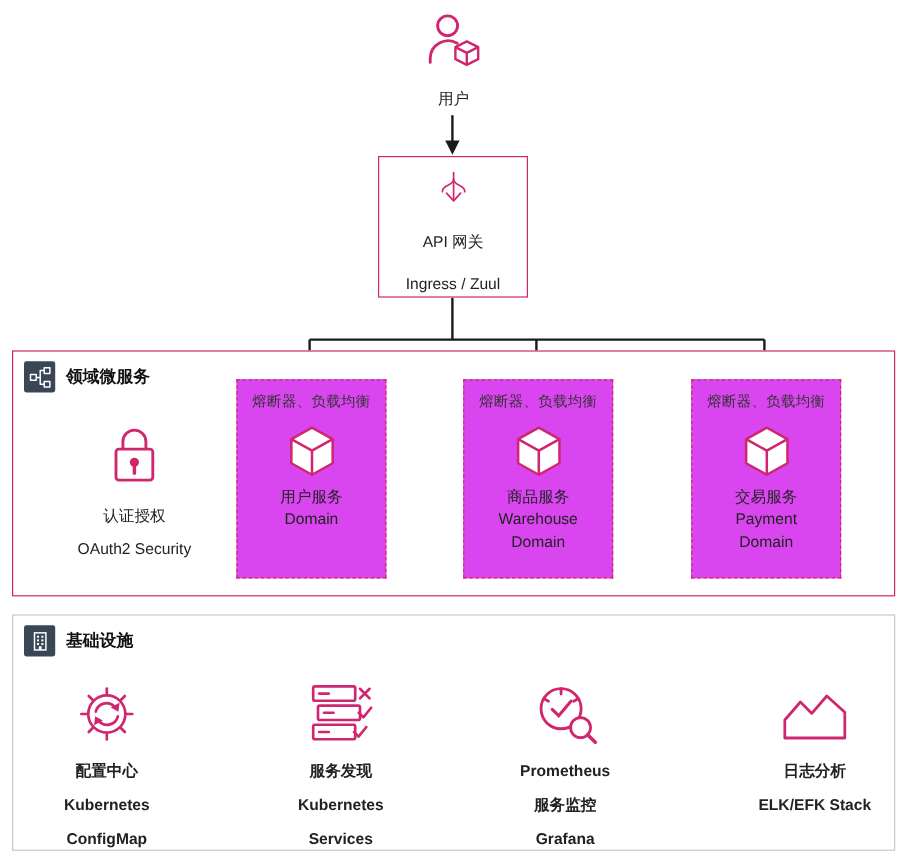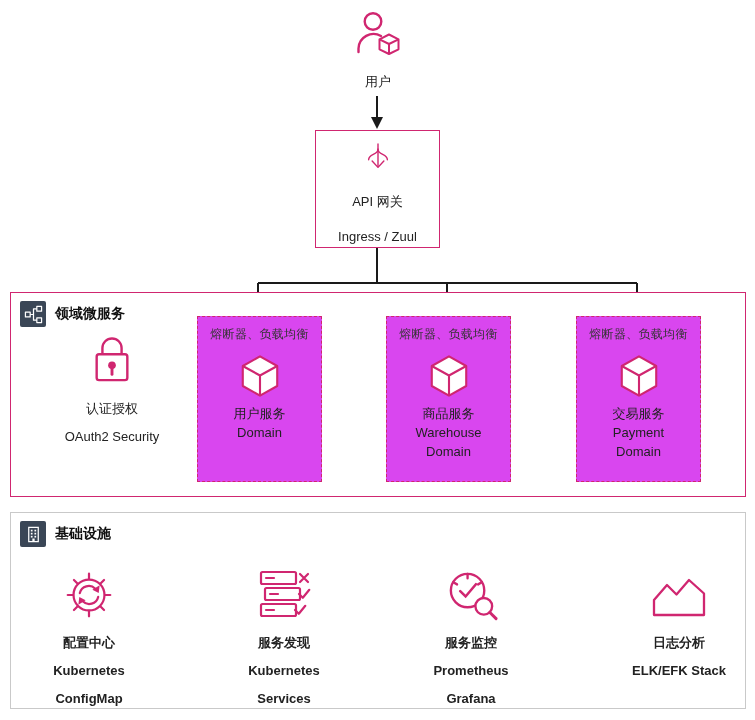--- a/index.html
+++ b/index.html
@@ -21,21 +21,21 @@
 
   .section { position:absolute; background:#fff; }
   .domain-section { left:10px; top:292px; width:736px; height:205px; border:1px solid #d02670; }
   .infra-section  { left:10px; top:512px; width:736px; height:197px; border:1px solid #c9c9c9; }
 
   .section-header { position:absolute; left:9px; top:8px; display:flex; align-items:center; gap:9px; }
   .badge { width:26px; height:26px; background:#3a4656; border-radius:2px;
     display:flex; align-items:center; justify-content:center; flex:0 0 auto; }
   .section-title { font-size:14px; font-weight:bold; color:#111; }
 
-  .auth-node { left:40px; top:40px; width:122px; }
+  .auth-node { left:40px; top:60px; width:122px; }
   .auth-node .lbl { margin-top:9px; }
 
   .service-box { position:absolute; top:23px; width:125px; height:166px;
     border:1.5px dashed #d02670; background:#d946ef; text-align:center; padding-top:9px; }
   .sb-1 { left:186px; } .sb-2 { left:375px; } .sb-3 { left:565px; }
   .cb-label { font-size:12px; color:#333; letter-spacing:0.3px; }
   .service-box svg { display:block; margin:11px auto 7px auto; }
 
   .infra-item { position:absolute; top:52px; width:132px; text-align:center; }
   .ii-1 { left:12px; } .ii-2 { left:207px; } .ii-3 { left:394px; } .ii-4 { left:602px; }
@@ -237,22 +237,22 @@
         <svg width="57" height="57" viewBox="0 0 58 58">
           <g fill="none" stroke="#d02670" stroke-width="2.4" stroke-linecap="round">
             <circle cx="25" cy="24" r="17"></circle>
             <path d="M25 7 v4.5 M10.5 15.5 l3.8 2.2 M39.5 15.5 l-3.8 2.2"></path>
             <path d="M17.5 24.5 l5.5 5.5 l10.5 -12.5" stroke-width="2.6"></path>
           </g>
           <circle cx="41.5" cy="40" r="8.5" fill="#fff" stroke="#d02670" stroke-width="2.4"></circle>
           <path d="M47.5 46 L54 52.5" stroke="#d02670" stroke-width="3" stroke-linecap="round"></path>
         </svg>
       </div>
+      <div class="lbl">Prometheus</div>
       <div class="lbl">服务监控</div>
-      <div class="lbl">Prometheus</div>
       <div class="lbl">Grafana</div>
     </div>
 
     <div class="infra-item ii-4">
       <div class="icon-slot">
         <svg width="62" height="48" viewBox="0 0 62 48">
           <path d="M6 44 V29 L19 14 l9.5 9.5 L41 9 l15 13.5 V44 Z" fill="none" stroke="#d02670" stroke-width="2.3" stroke-linejoin="round"></path>
         </svg>
       </div>
       <div class="lbl">日志分析</div>

